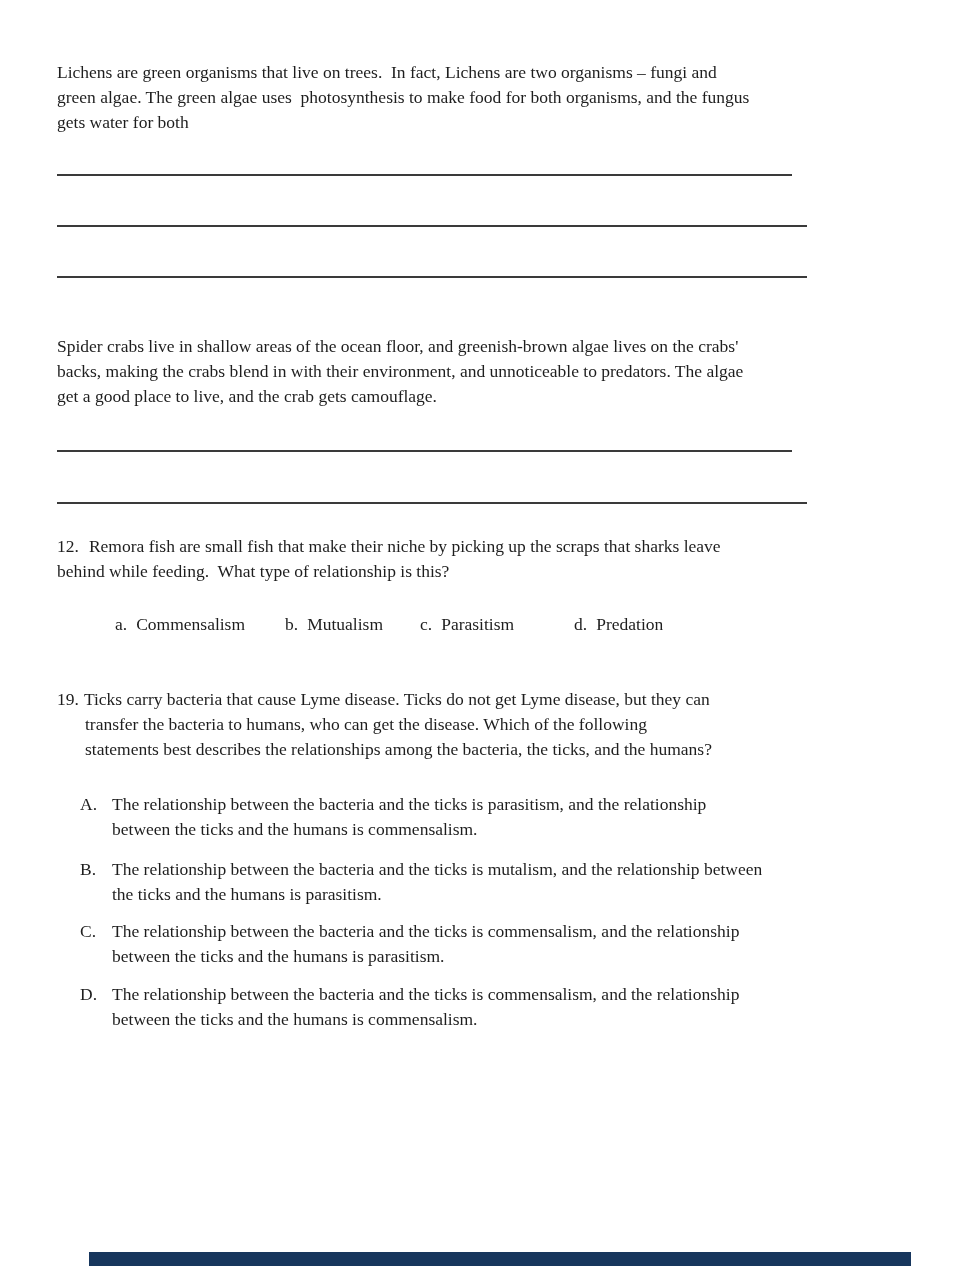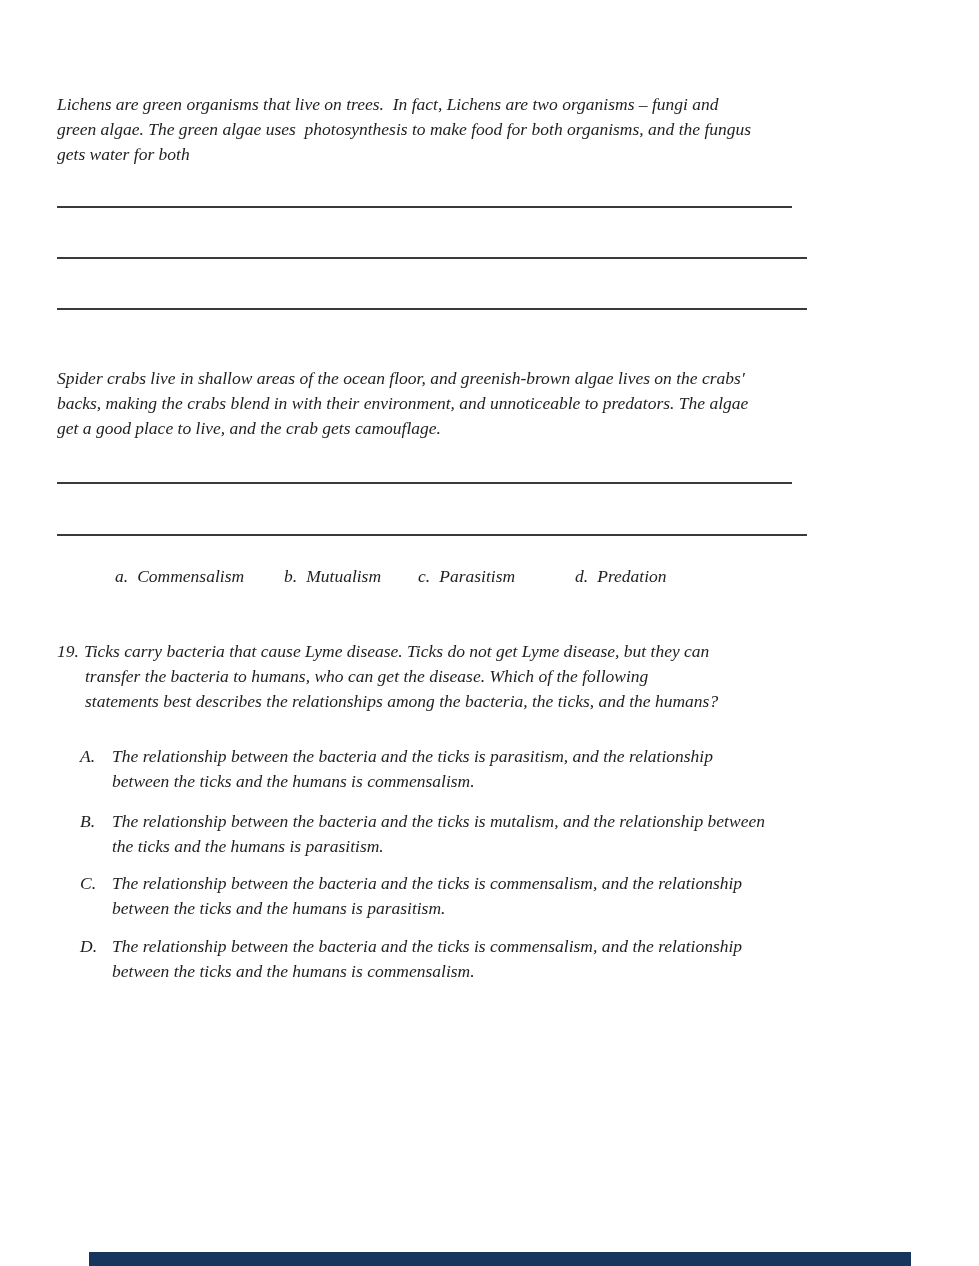--- a/index.html
+++ b/index.html
@@ -12,22 +12,21 @@
     width: 979px;
     height: 1266px;
     background: #ffffff;
     font-family: "Liberation Serif", serif;
     font-size: 17.5px;
     line-height: 25px;
     color: #1e1e1e;
     overflow: hidden;
   }
   .content {
-    padding: 92px 62px 0 57px;
-    font-style: italic;
+    padding: 60px 62px 0 57px;
   }
   .para, .qtext, .mc-label, .mc-inline-label, .qnum, .mc-letter {
     white-space: pre-wrap;
   }
   .para {
     margin: 0;
   }
   .question {
     margin-top: 30px;
   }
@@ -110,20 +109,24 @@
     <div class="blank b3-q10"></div>
 
     <p class="para spider">Spider crabs live in shallow areas of the ocean floor, and greenish-brown algae lives on the crabs'
 backs, making the crabs blend in with their environment, and unnoticeable to predators. The algae
 get a good place to live, and the crab gets camouflage.</p>
 
 
     <div class="blank b1-q11"></div>
     <div class="blank b2-q11"></div>
 
+    <div class="question q12">
+      <span class="qnum">12.</span><span class="qtext">Remora fish are small fish that make their niche by picking up the scraps that sharks leave
+behind while feeding.  What type of relationship is this?</span>
+    </div>
 
     <div class="mc-row">
       <span class="mc-inline opt-a">
         <span class="mc-letter">a.</span>
         <span class="mc-inline-label">Commensalism</span>
       </span>
       <span class="mc-inline opt-b">
         <span class="mc-letter">b.</span>
         <span class="mc-inline-label">Mutualism</span>
       </span>

